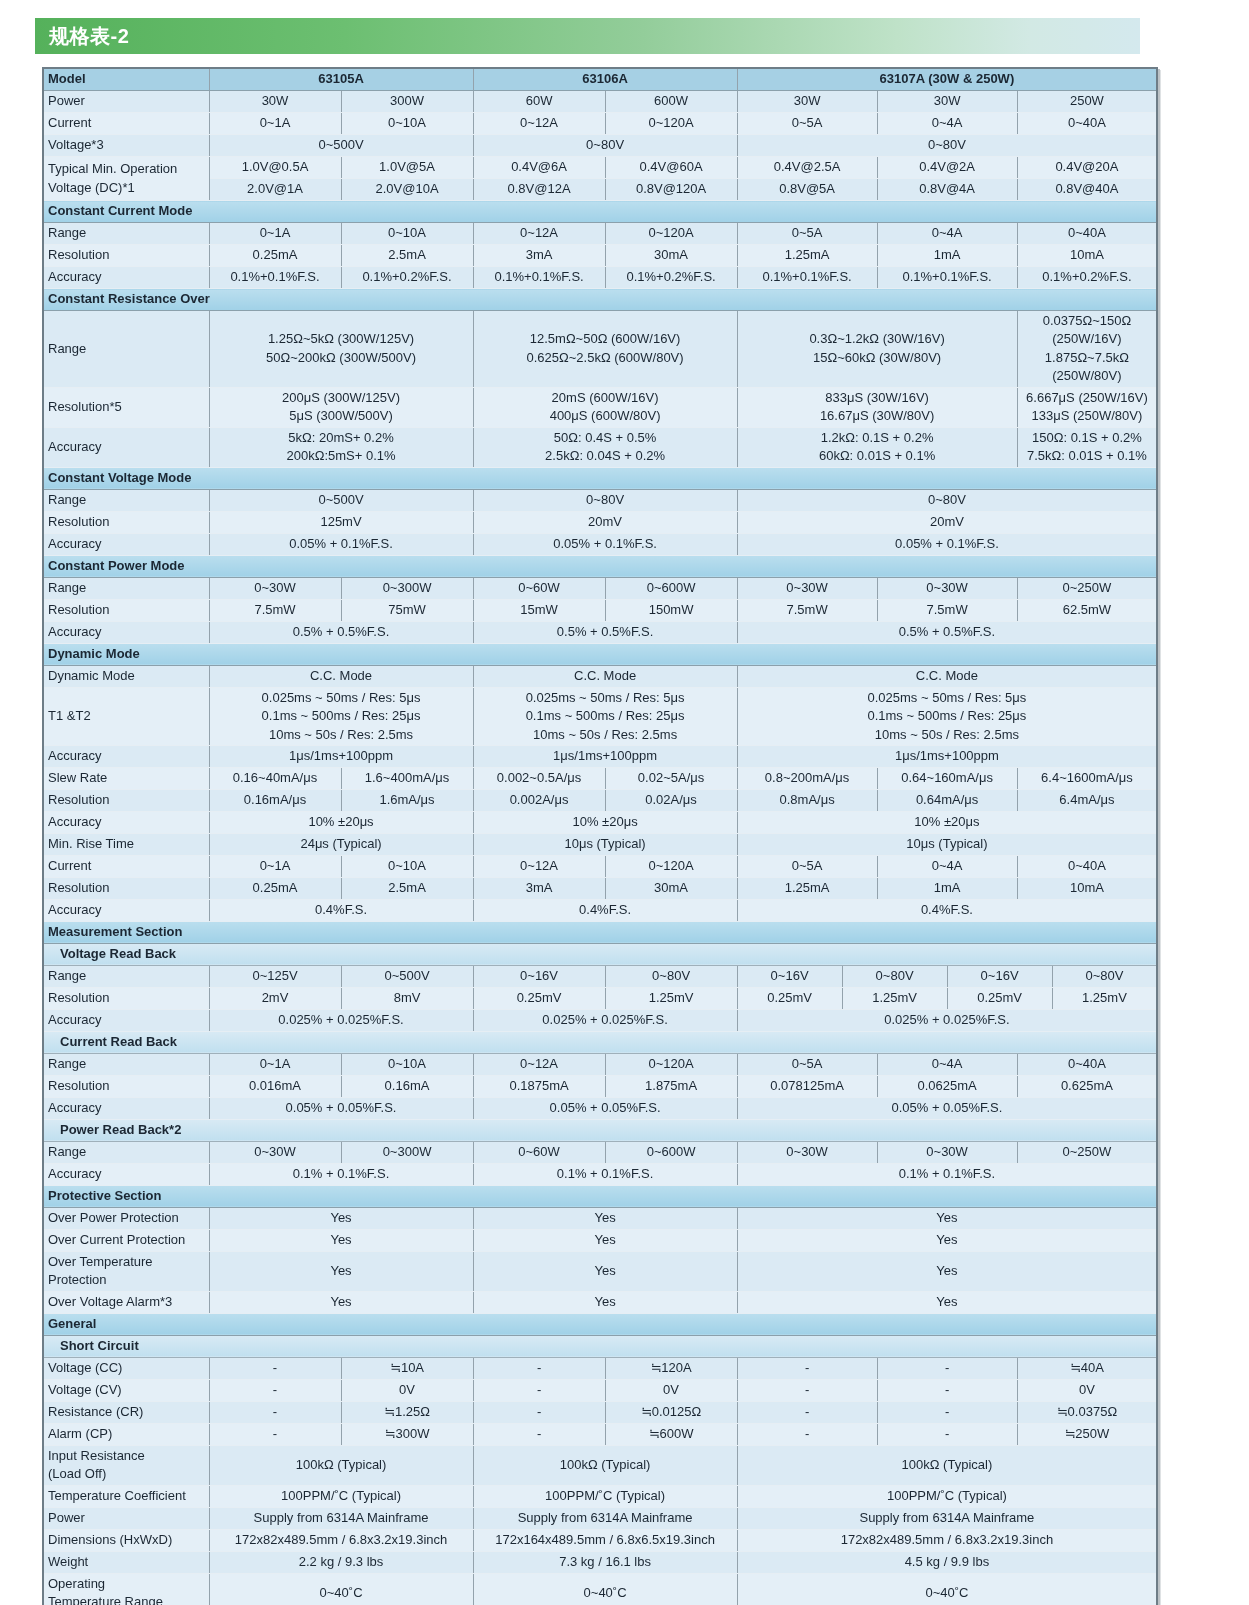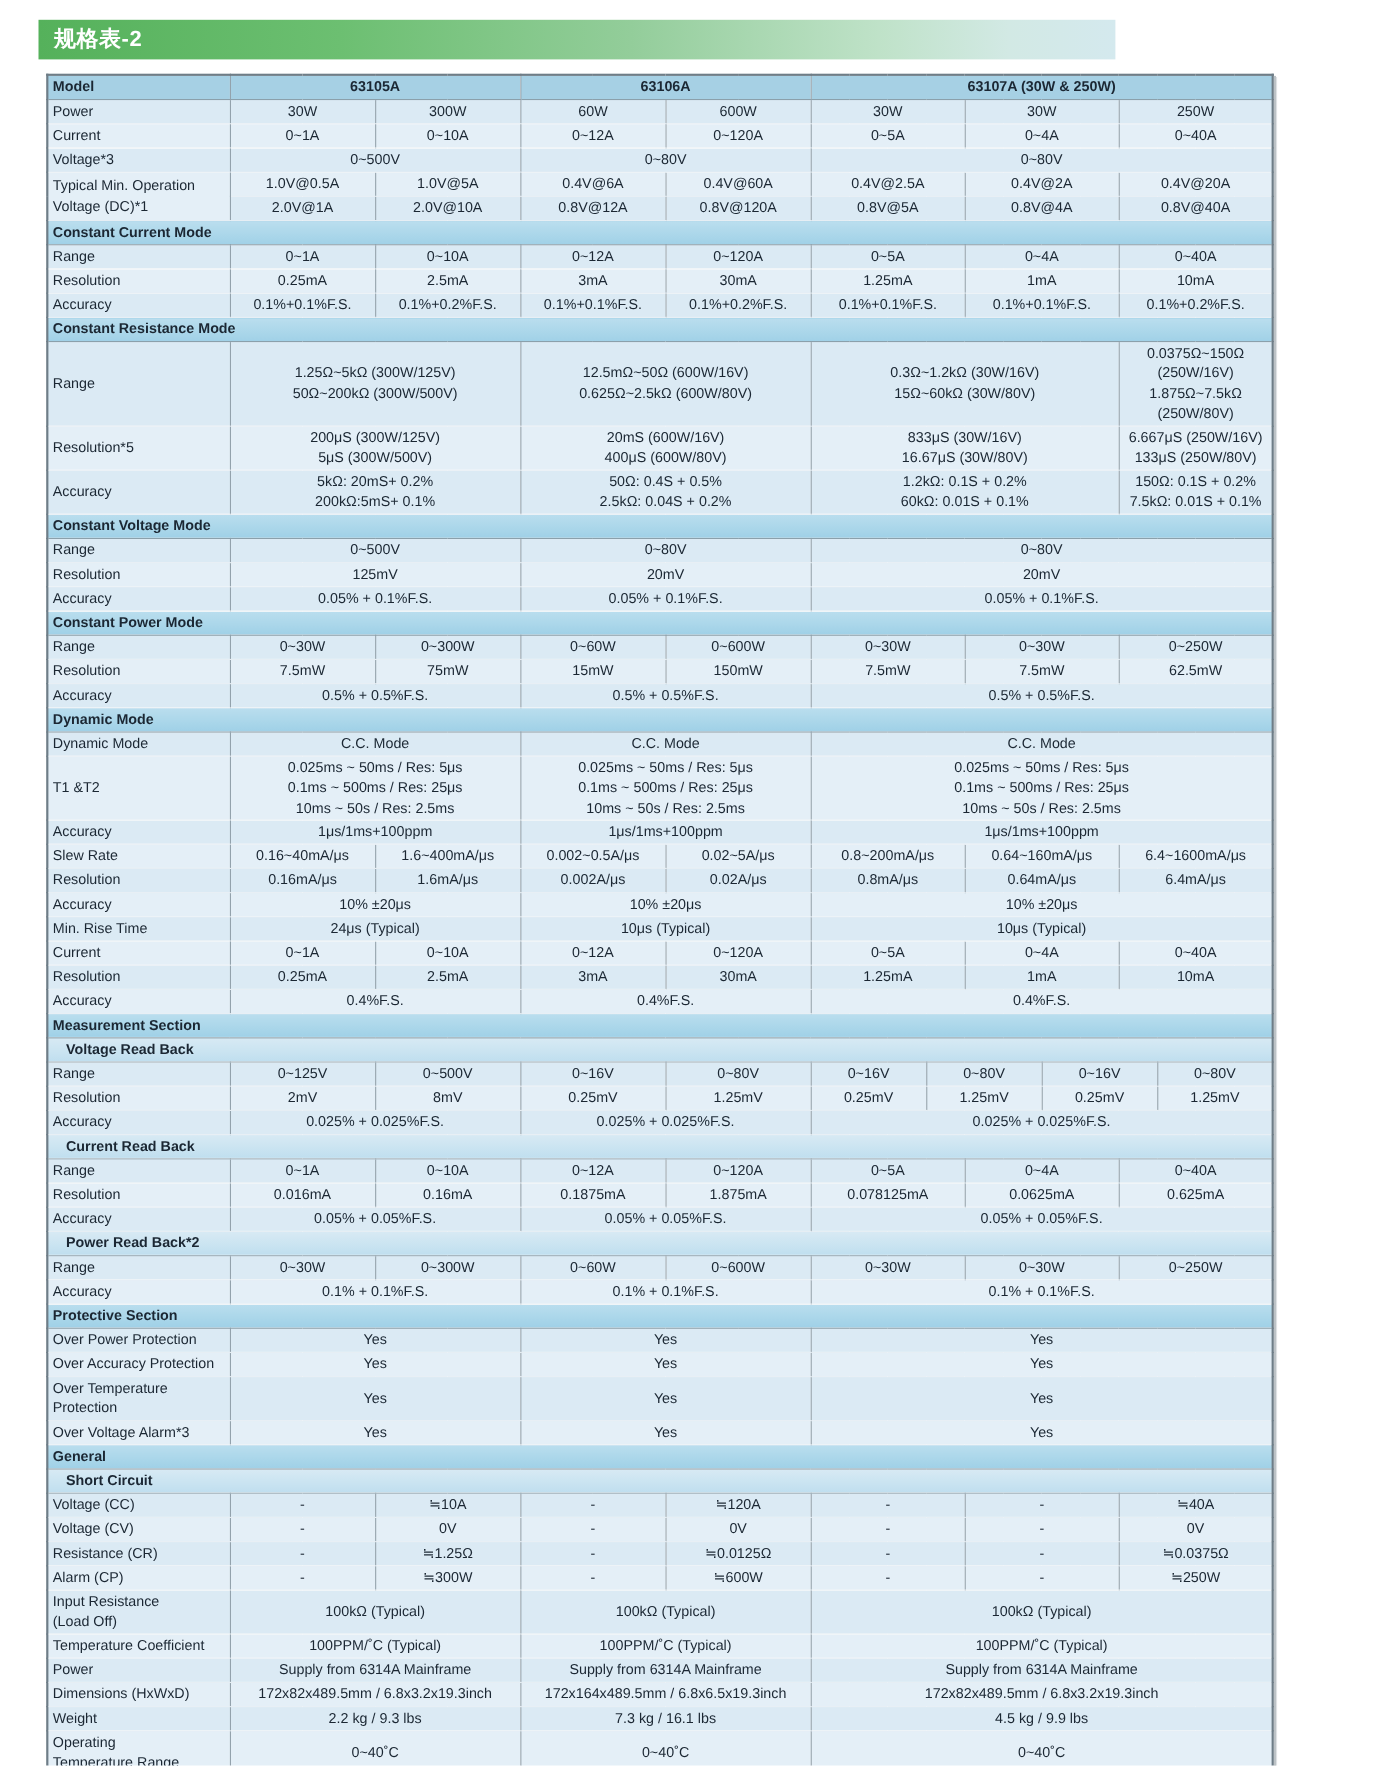--- a/index.html
+++ b/index.html
@@ -4,21 +4,21 @@
 <style>
   html,body{margin:0;padding:0;background:#ffffff;}
   body{
     width:1249px;height:1605px;
     font-family:"Liberation Sans","DejaVu Sans",sans-serif;
     color:#1b2733;
     -webkit-font-smoothing:antialiased;
   }
   .titlebar{
     margin:18px 0 0 35px;
-    width:979px;height:36px;line-height:36px;
+    width:1105px;height:36px;line-height:36px;
     box-sizing:border-box;padding-left:14px;
     background:linear-gradient(90deg,#55b15b 0%,#6cbf71 28%,#93cd9a 55%,#bfe2c8 78%,#d2e9e4 90%,#d4e9ee 100%);
     color:#ffffff;font-size:20px;font-weight:bold;
     letter-spacing:0.5px;
   }
   table.spec{
     margin:13px 0 0 42px;
     border-collapse:collapse;table-layout:fixed;
     width:1114px;
     border:2px solid #6e7d87;
@@ -166,21 +166,21 @@
         <th class="lbl">Accuracy</th>
         <td colspan="2">0.1%+0.1%F.S.</td>
         <td colspan="2">0.1%+0.2%F.S.</td>
         <td colspan="2">0.1%+0.1%F.S.</td>
         <td colspan="2">0.1%+0.2%F.S.</td>
         <td colspan="4">0.1%+0.1%F.S.</td>
         <td colspan="4">0.1%+0.1%F.S.</td>
         <td colspan="4">0.1%+0.2%F.S.</td>
       </tr>
       <tr>
-        <td colspan="21" class="section">Constant Resistance Mode</td>
+        <td colspan="21" class="section">Constant Resistance Over</td>
       </tr>
       <tr class="r0">
         <th class="lbl">Range</th>
         <td colspan="4">1.25Ω~5kΩ (300W/125V)
 50Ω~200kΩ (300W/500V)</td>
         <td colspan="4">12.5mΩ~50Ω (600W/16V)
 0.625Ω~2.5kΩ (600W/80V)</td>
         <td colspan="8">0.3Ω~1.2kΩ (30W/16V)
 15Ω~60kΩ (30W/80V)</td>
         <td colspan="4">0.0375Ω~150Ω (250W/16V)
@@ -428,21 +428,21 @@
       <tr>
         <td colspan="21" class="section">Protective Section</td>
       </tr>
       <tr class="r0">
         <th class="lbl">Over Power Protection</th>
         <td colspan="4">Yes</td>
         <td colspan="4">Yes</td>
         <td colspan="12">Yes</td>
       </tr>
       <tr class="r1">
-        <th class="lbl">Over Accuracy Protection</th>
+        <th class="lbl">Over Current Protection</th>
         <td colspan="4">Yes</td>
         <td colspan="4">Yes</td>
         <td colspan="12">Yes</td>
       </tr>
       <tr class="r0">
         <th class="lbl">Over Temperature
 Protection</th>
         <td colspan="4">Yes</td>
         <td colspan="4">Yes</td>
         <td colspan="12">Yes</td>

